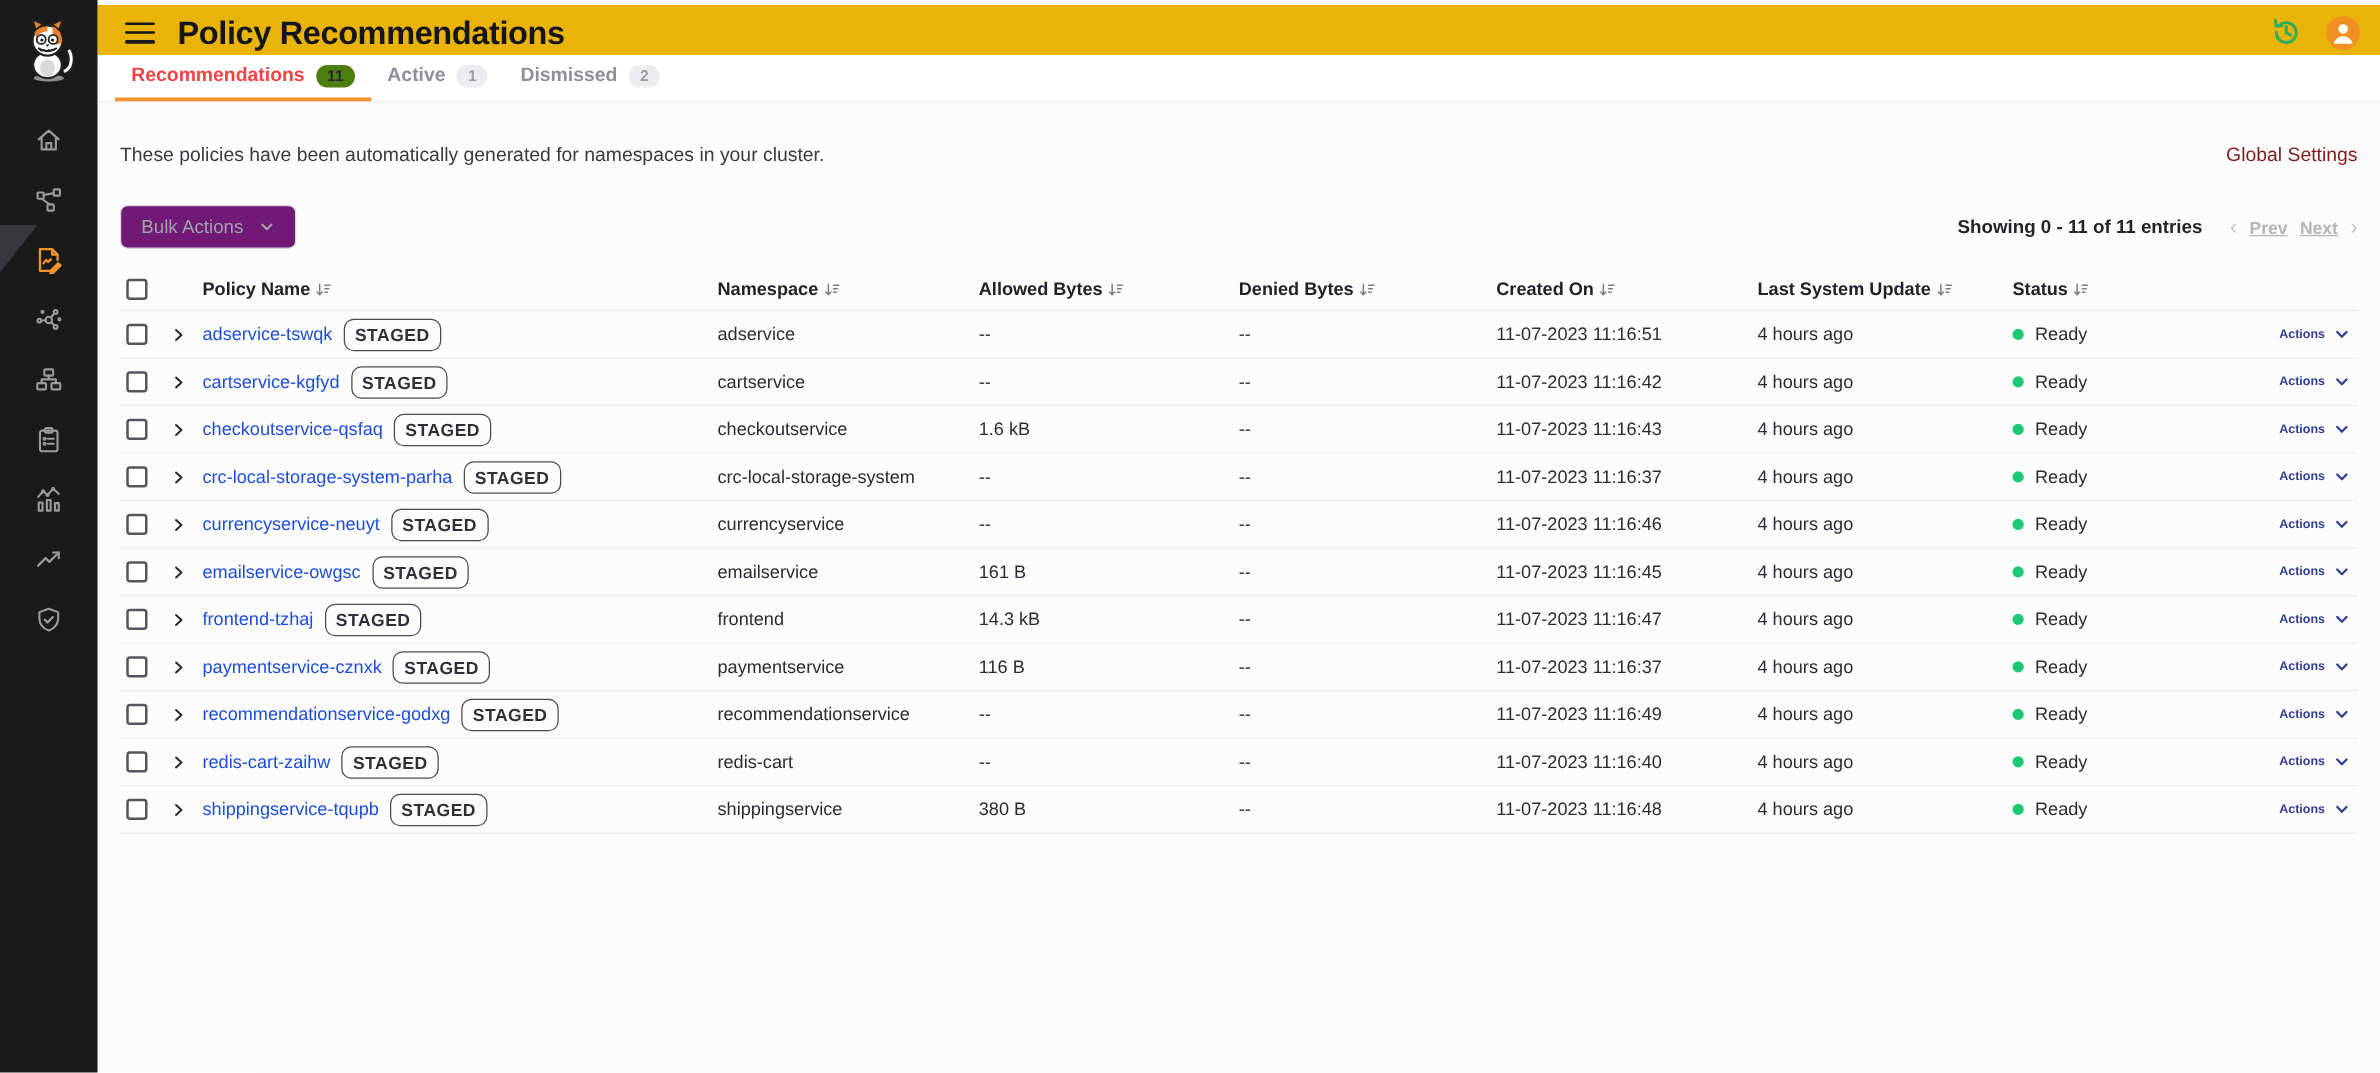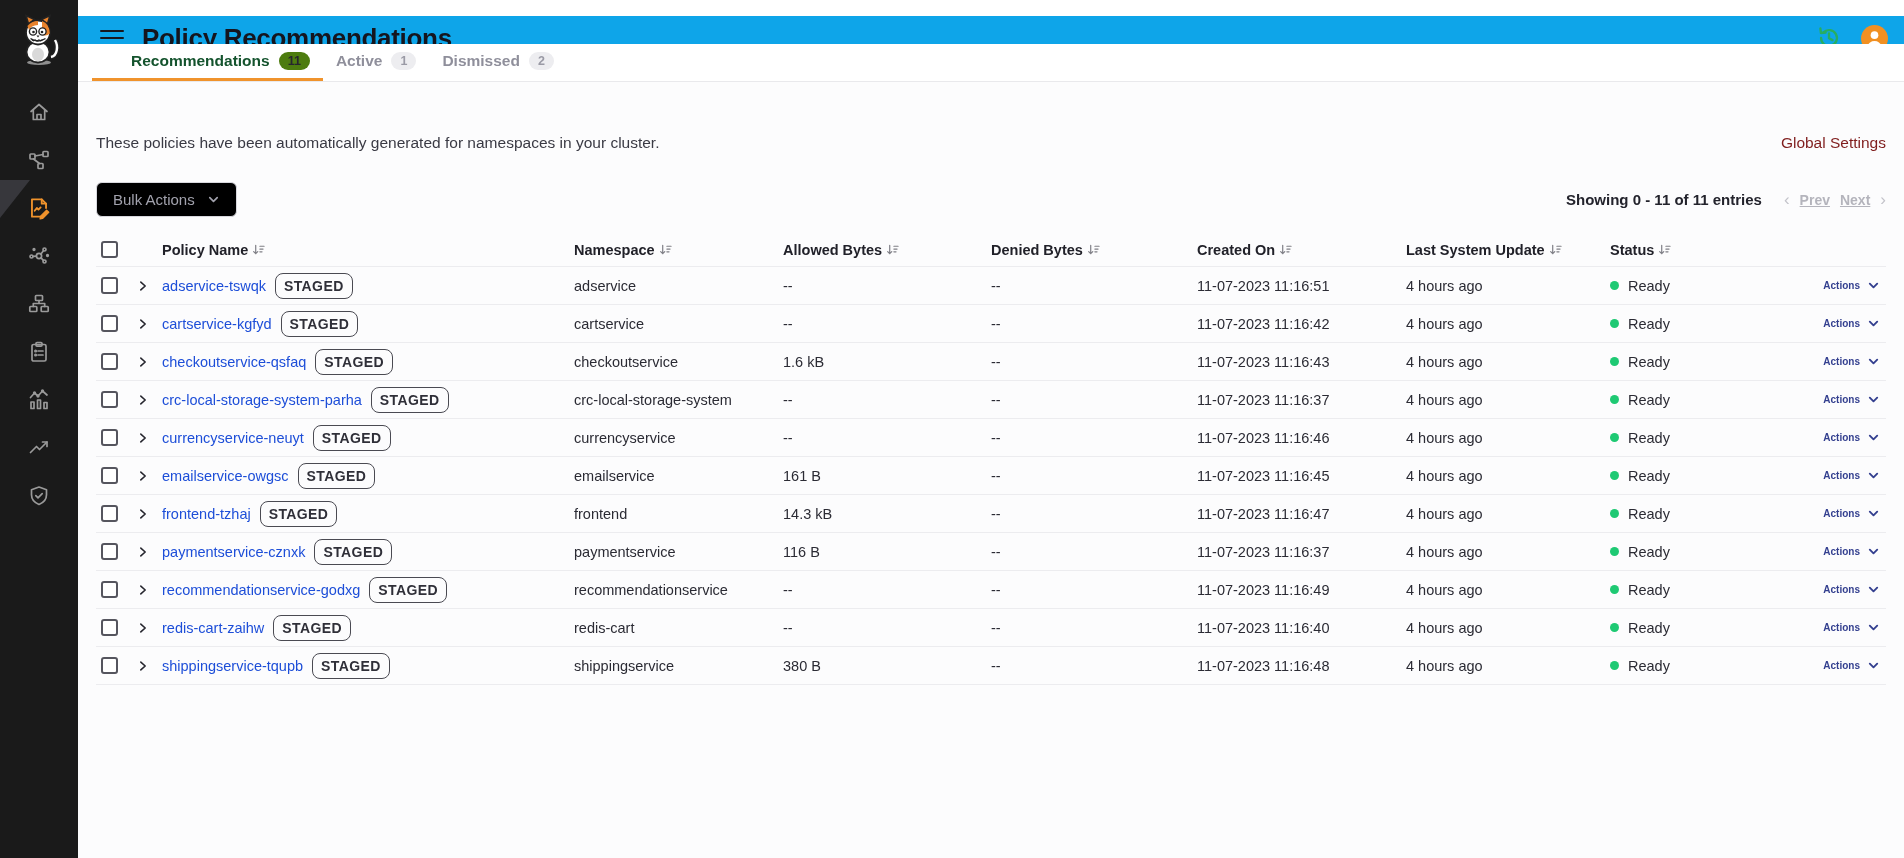--- a/index.html
+++ b/index.html
@@ -8,45 +8,45 @@
   
   .sidebar { position:absolute; left:0; top:0; width:78px; height:858px; background:#1a1a1a; z-index:5; }
   .logo-box { width:78px; height:78px; display:flex; align-items:center; justify-content:center; }
   .side-items { margin-top:10px; display:flex; flex-direction:column; align-items:center; }
   .side-item { width:78px; height:48px; display:flex; align-items:center; justify-content:center; cursor:pointer; position:relative; }
   .side-item svg { stroke:#9a9a9a; fill:none; stroke-width:1.7; stroke-linecap:round; stroke-linejoin:round; }
   .side-item.active svg { stroke:#f0932c; }
   .side-notch { position:absolute; left:0; top:180px; width:30px; height:38px; background:#37373c; clip-path:polygon(0 0,100% 0,0 100%); }
 
   
-  .topbar { position:absolute; left:78px; top:16px; right:0; height:44px; background:#0ea5e9; display:flex; align-items:center; padding:0 16px 0 22px; }
+  .topbar { position:absolute; left:78px; top:4px; right:0; height:44px; background:#eab308; display:flex; align-items:center; padding:0 16px 0 22px; }
   .hamburger { width:24px; height:17px; display:flex; flex-direction:column; justify-content:space-between; cursor:pointer; }
   .hamburger span { display:block; height:2.6px; background:#17171f; border-radius:2px; }
   .page-title { margin-left:18px; font-size:26px; font-weight:700; color:#15151e; letter-spacing:-0.3px; }
   .topbar-right { margin-left:auto; display:flex; align-items:center; gap:18px; }
   .hist-icon { cursor:pointer; }
   .avatar { width:27px; height:27px; border-radius:50%; background:#f19022; display:flex; align-items:center; justify-content:center; cursor:pointer; }
 
   
   .tabbar { position:absolute; left:78px; top:44px; right:0; height:38px; background:#fff; border-bottom:1px solid #e9e9ec; display:flex; align-items:stretch; padding-left:14px; }
   .tab { display:flex; align-items:center; gap:9px; padding:0 13px; cursor:pointer; border-bottom:3px solid transparent; }
   .tab .tab-label { font-size:15.5px; font-weight:700; color:#8f8f9b; }
   .tab .tab-count { background:#ededf0; color:#9a9aa5; font-size:12.5px; font-weight:700; padding:2px 9px; border-radius:10px; }
   .tab.active { border-bottom-color:#f0932c; }
-  .tab.active .tab-label { color:#14532d;margin-left:26px; }
+  .tab.active .tab-label { color:#ef4444; }
   .tab.active .tab-count { background:#4d7c0f; color:#26262e; }
 
   
   .content { position:absolute; left:78px; top:82px; right:0; bottom:0; background:#fcfcfd; padding:0 18px; }
-  .desc-row { display:flex; align-items:center; margin-top:52px; }
+  .desc-row { display:flex; align-items:center; margin-top:34px; }
   .desc-text { font-size:15.5px; color:#3a3a44; }
   .global-settings { margin-left:auto; font-size:15.5px; font-weight:400; color:#7f1d1d; cursor:pointer; }
 
   .controls-row { display:flex; align-items:center; margin-top:30px; }
-  .bulk-btn { display:flex; align-items:center; gap:12px; border:1px solid #d8d8de; border-radius:6px; background:#000000; padding:8px 16px; font-size:15px; color:#a2a2ad; cursor:pointer; }
+  .bulk-btn { display:flex; align-items:center; gap:12px; border:1px solid #d8d8de; border-radius:6px; background:#701a75; padding:8px 16px; font-size:15px; color:#a2a2ad; cursor:pointer; }
   .bulk-btn svg { stroke:#a2a2ad; fill:none; stroke-width:1.8; stroke-linecap:round; stroke-linejoin:round; }
   .showing-wrap { margin-left:auto; display:flex; align-items:center; gap:14px;justify-content:space-between; }
   .showing-text { font-size:15px; font-weight:600; color:#23232c; }
   .pager { display:flex; align-items:center; gap:10px; margin-left:8px; }
   .pager .chev { color:#c3c3ca; font-size:17px; cursor:pointer; }
   .pager .pbtn { color:#b4b4bc; font-size:14px; font-weight:600; cursor:pointer;text-decoration:underline; }
 
   
   .table { margin-top:16px; }
   .trow, .thead { display:grid; grid-template-columns:40px 26px 412px 209px 208px 206px 209px 204px 150px 1fr; align-items:center; border-bottom:1px solid #ececef; }

